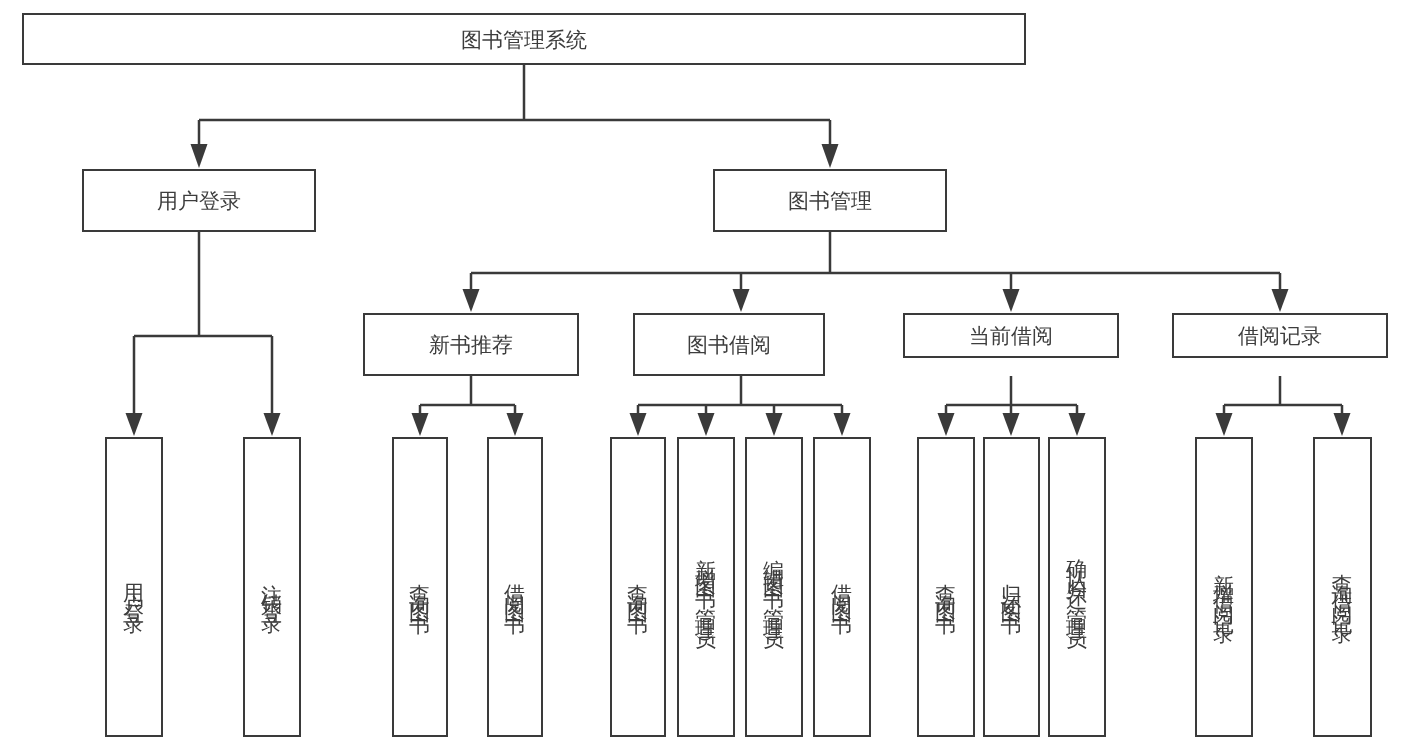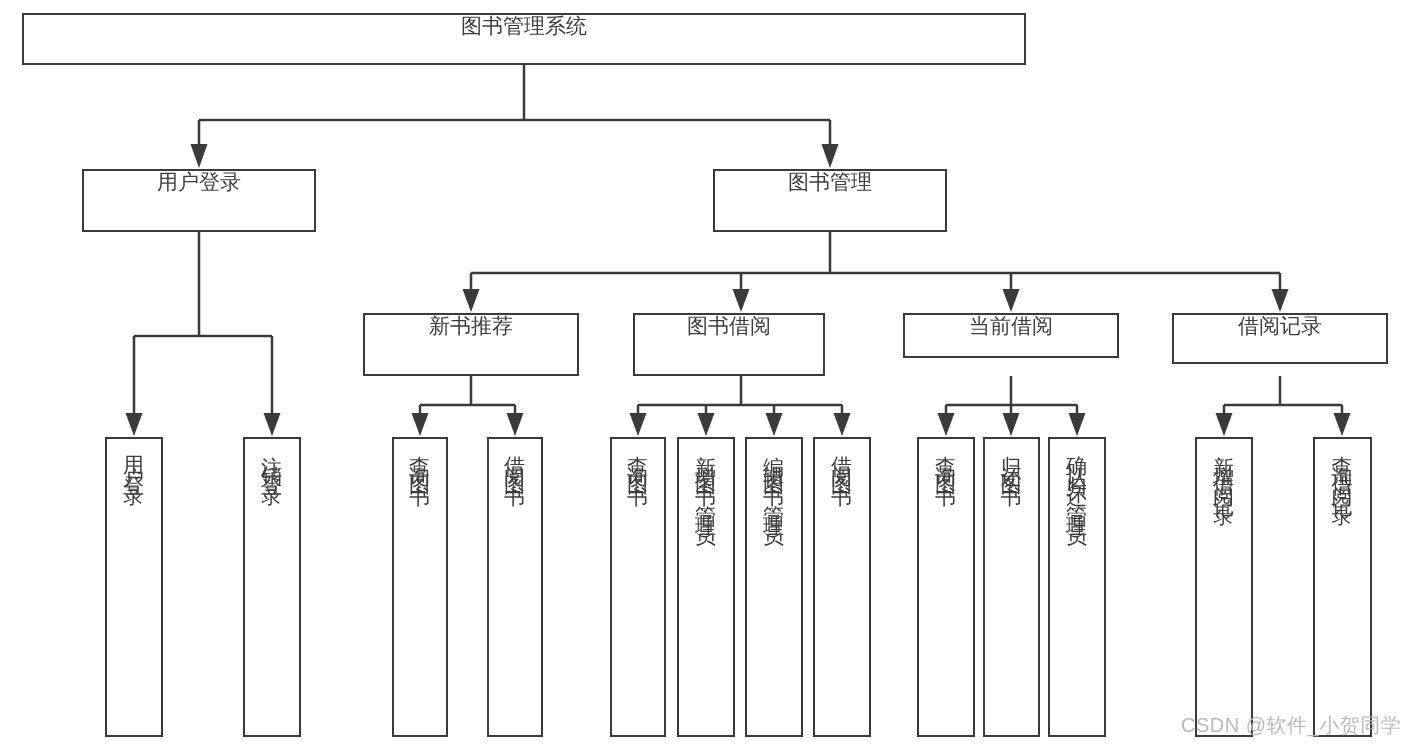--- a/index.html
+++ b/index.html
@@ -15,20 +15,21 @@
     position: absolute;
     left: 0; top: 0;
     width: 1405px; height: 747px;
   }
   .node {
     position: absolute;
     box-sizing: border-box;
     background: #ffffff;
     border: 2.5px solid #3a3a3a;
     display: flex;
+    align-items: center;
     justify-content: center;
     color: #3d3d3d;
     font-size: 21px;
     line-height: 1;
     white-space: nowrap;
   }
   .node.leaf .vtext {
     writing-mode: vertical-rl;
     text-orientation: mixed;
     letter-spacing: 10px;
@@ -115,21 +116,21 @@
 
   <div class="node" style="left:363px;top:313px;width:216px;height:63px">
     <span>新书推荐</span>
   </div>
   <div class="node" style="left:633px;top:313px;width:192px;height:63px">
     <span>图书借阅</span>
   </div>
   <div class="node" style="left:903px;top:313px;width:216px;height:45px">
     <span>当前借阅</span>
   </div>
-  <div class="node" style="left:1172px;top:313px;width:216px;height:51px">
+  <div class="node" style="left:1172px;top:313px;width:216px;height:45px">
     <span>借阅记录</span>
   </div>
 
   <div class="node leaf" style="left:105px;top:437px;width:58px;height:300px">
     <span class="vtext">用户登录</span>
   </div>
   <div class="node leaf" style="left:243px;top:437px;width:58px;height:300px">
     <span class="vtext">注销登录</span>
   </div>
 
@@ -163,15 +164,14 @@
     <span class="vtext">确认归还（管理员）</span>
   </div>
 
   <div class="node leaf" style="left:1195px;top:437px;width:58px;height:300px">
     <span class="vtext">新增借阅记录</span>
   </div>
   <div class="node leaf" style="left:1313px;top:437px;width:59px;height:300px">
     <span class="vtext">查询借阅记录</span>
   </div>
 
-  <div class="watermark">CSDN @软件_小贺同学</div>
 
 </div>
 
 </body></html>

